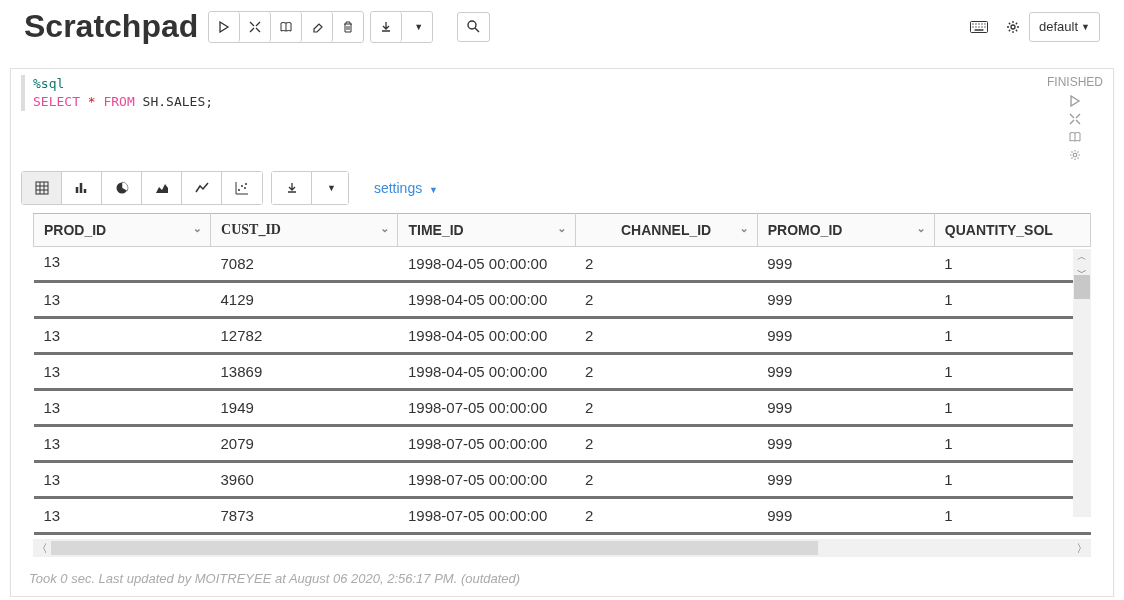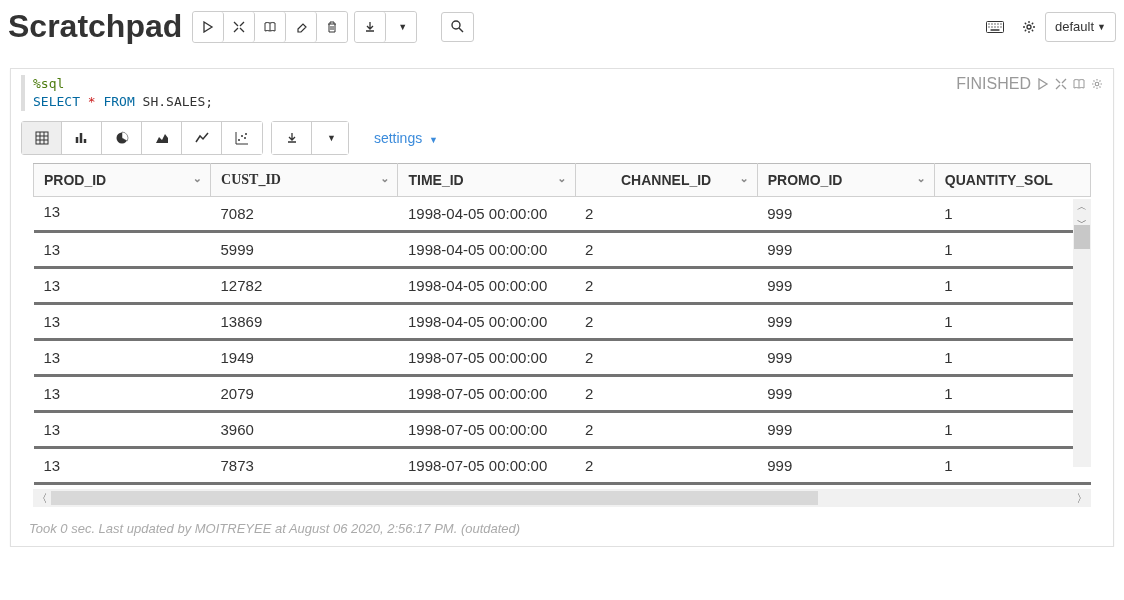--- a/index.html
+++ b/index.html
@@ -1,31 +1,31 @@
 <!DOCTYPE html>
 <html><head>
 <meta charset="utf-8">
 <style>
 * { box-sizing: border-box; margin: 0; padding: 0; }
 body { font-family: -apple-system, BlinkMacSystemFont, "Segoe UI", Helvetica, Arial, sans-serif; font-size: 14px; color: #333; background: #fff; }
-.topbar { display: flex; align-items: center; padding: 8px 8px; border-bottom: 1px solid transparent; justify-content: space-between; }
+.topbar { display: flex; align-items: center; padding: 8px 24px; border-bottom: 1px solid transparent; justify-content: space-between; }
 .title { font-size: 32px; font-weight: 700; color: #333; margin-right: 10px; }
 .btn-grp { display: inline-flex; border: 1px solid #ccc; border-radius: 3px; margin-right: 6px; }
 .btn-grp .tb-btn { border: none; border-right: 1px solid #ccc; }
 .btn-grp .tb-btn:last-child { border-right: none; }
 .tb-btn { background: #fff; border: 1px solid #ccc; border-radius: 3px; padding: 5px 9px; font-size: 13px; cursor: pointer; display: inline-flex; align-items: center; justify-content: center; min-width: 28px; height: 30px; color: #333; }
 .spacer { flex: 1; }
 .caret { font-size: 9px; margin-left: 3px; }
 .notebook { margin: 14px 10px 0 10px; border: 1px solid #e0e0e0; background: #fff; box-shadow: 0 1px 2px rgba(0,0,0,0.05); }
 .cell-head { display: flex; align-items: flex-start; padding: 6px 10px 0 10px; }
 .code-area { flex: 1; font-family: Menlo, Consolas, monospace; font-size: 13px; line-height: 1.4; border-left: 4px solid #ddd; padding-left: 8px; }
-.kw-magic { color: #4d7c0f; }
-.kw-blue { color: #0369a1; }
+.kw-magic { color: #0f766e; }
+.kw-blue { color: #ec4899; }
 .kw-red { color: #cc2222; }
-.cell-status { display: flex; align-items: center; gap: 6px; color: #999; font-size: 16px; }
+.cell-status { display: flex; align-items: center; gap: 6px; color: #999; font-size: 12px; flex-direction: column; }
 .cell-status .ico { color: #bbb; cursor: pointer; }
 .viz-bar { display: flex; align-items: center; padding: 10px 10px 8px 10px; gap: 8px; }
 .viz-grp { display: inline-flex; border: 1px solid #ccc; border-radius: 3px; }
 .viz-btn { background: #fff; border: none; border-right: 1px solid #ccc; padding: 6px 12px; cursor: pointer; color: #333; display: flex; align-items: center; justify-content: center; height: 32px; min-width: 40px; }
 .viz-btn:last-child { border-right: none; }
 .viz-btn.active { background: #eee; }
 .settings-link { color: #3b8bdb; font-size: 14px; cursor: pointer; margin-left: 17px; }
 .table-wrap { position: relative; margin: 0 22px; }
 .grid { width: 100%; border-collapse: collapse; font-size: 15px; }
 .grid th { text-align: left; font-weight: 700; padding: 8px 10px; border: 1px solid #d0d0d0; border-top: 1px solid #bbb; background: #fafafa; font-size: 14px; position: relative; }
@@ -227,21 +227,21 @@
             <tr class="clip-row">
               <td>13</td>
               <td>7082</td>
               <td>1998-04-05 00:00:00</td>
               <td>2</td>
               <td>999</td>
               <td>1</td>
             </tr>
             <tr>
               <td>13</td>
-              <td>5999</td>
+              <td>4129</td>
               <td>1998-04-05 00:00:00</td>
               <td>2</td>
               <td>999</td>
               <td>1</td>
             </tr>
             <tr>
               <td>13</td>
               <td>12782</td>
               <td>1998-04-05 00:00:00</td>
               <td>2</td>

